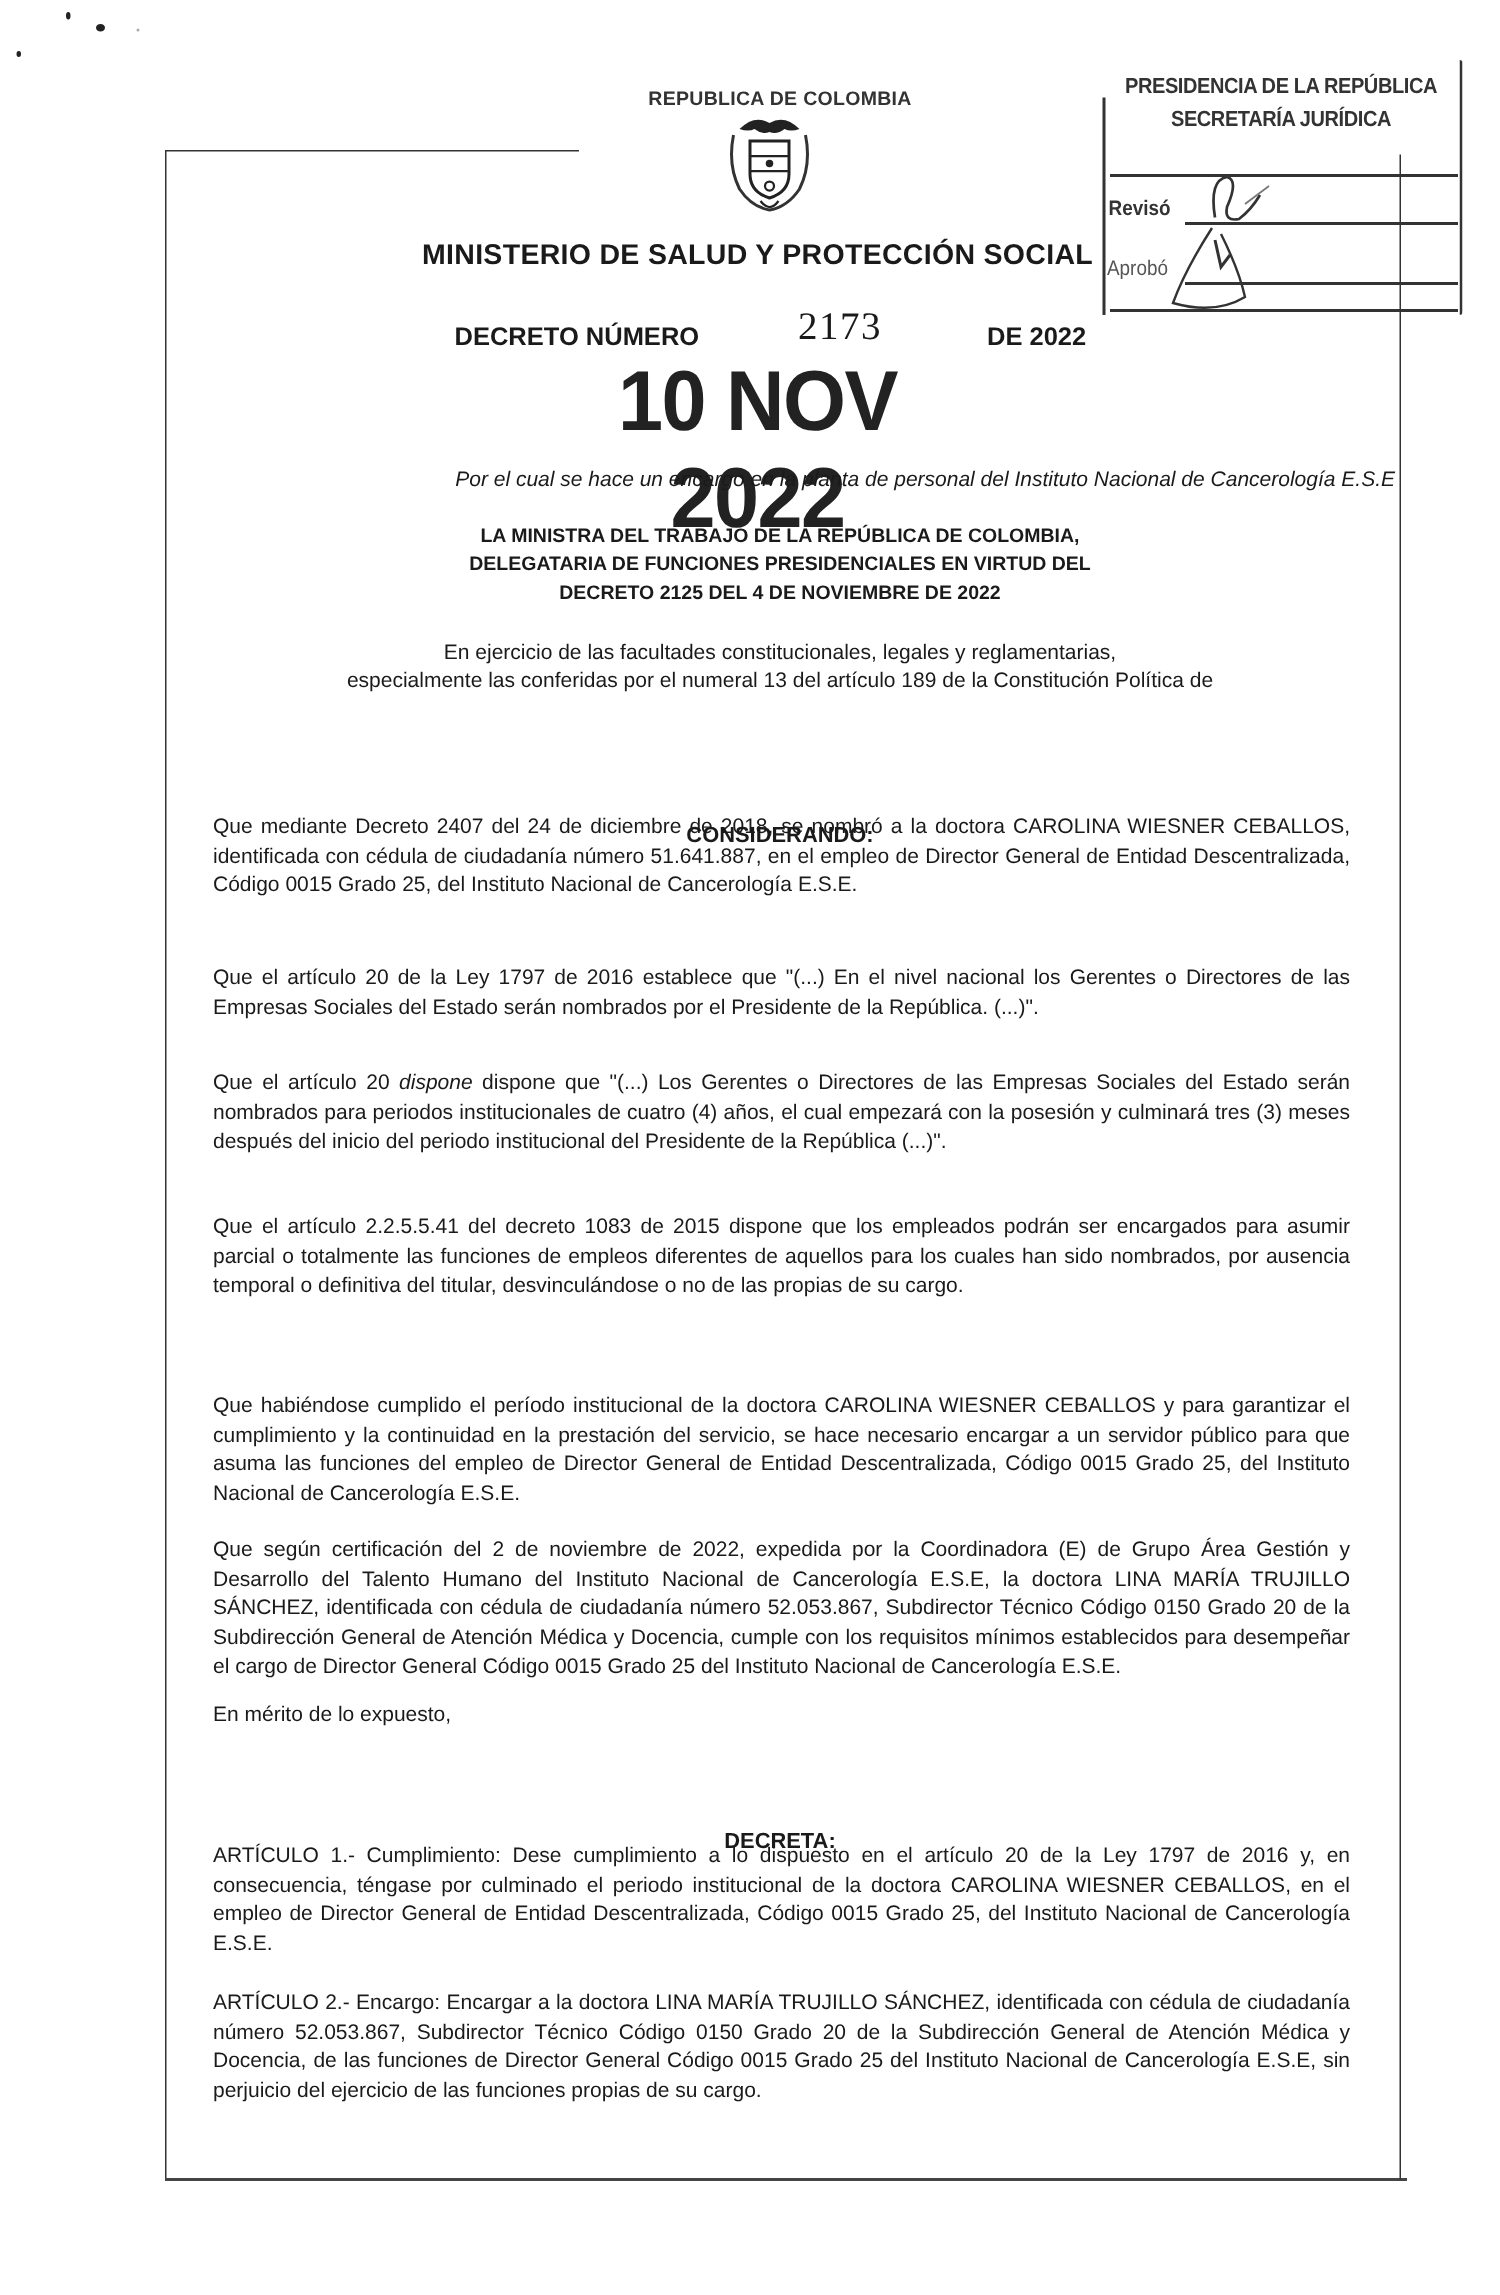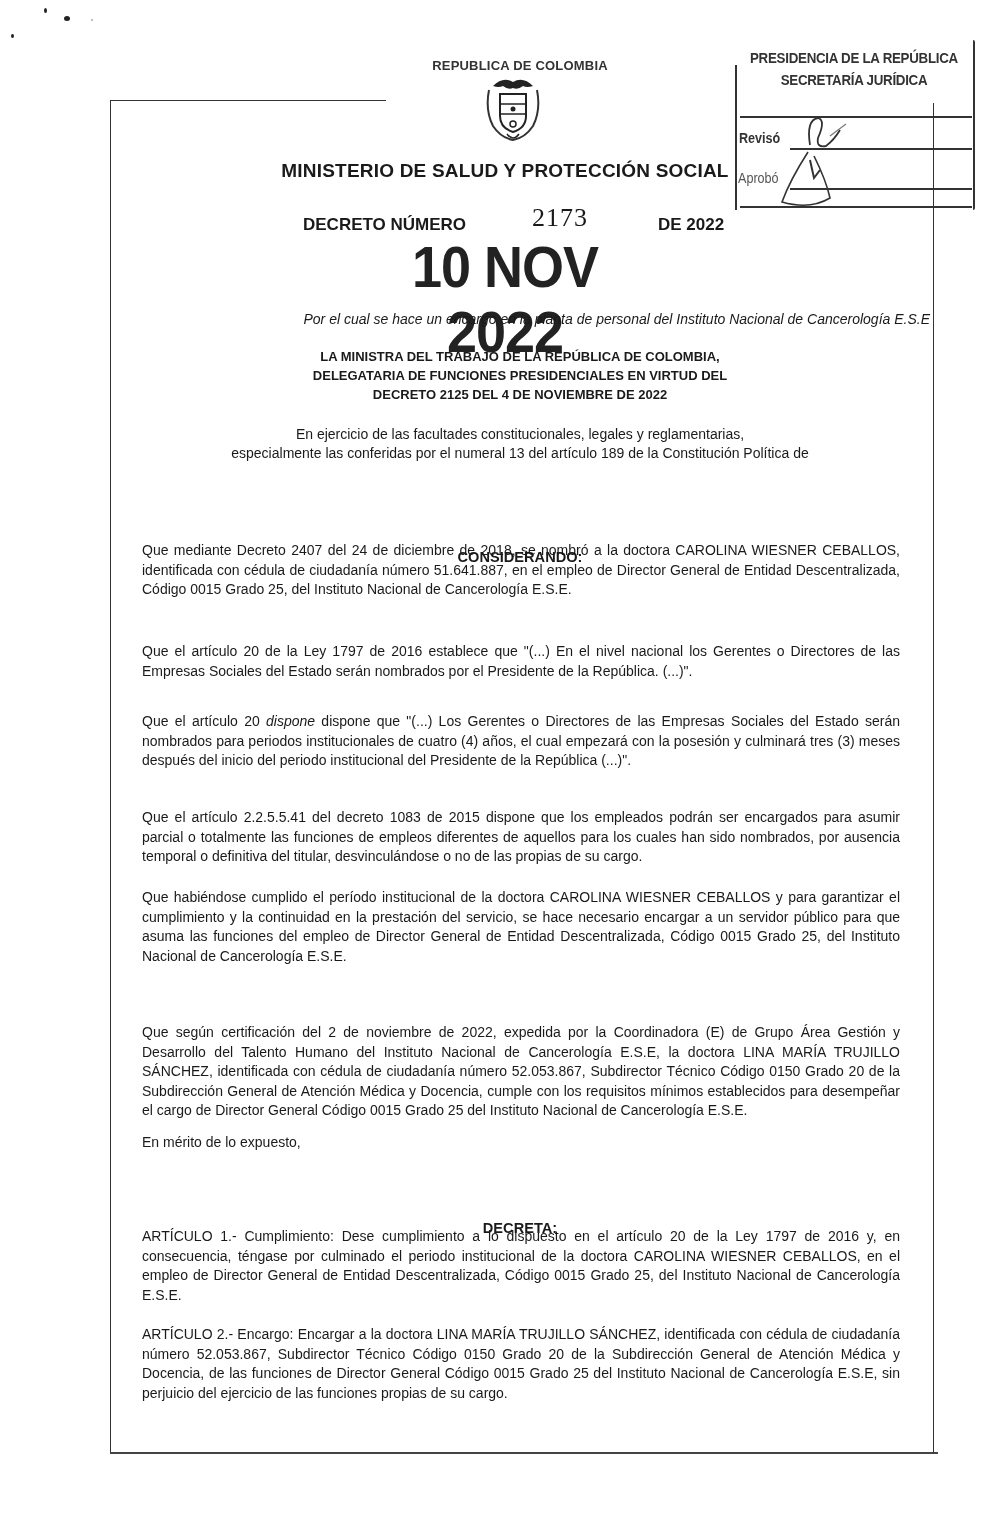--- a/index.html
+++ b/index.html
@@ -34,21 +34,21 @@
   .heading { text-align: center; font-size: 14.6px; font-weight: bold; margin-top: 48px; }
   .considerando { left: 380px; top: 501px; width: 280px; }
   .decreta { left: 380px; top: 1172px; width: 280px; }
 
   .para { left: 142px; width: 758px; font-size: 14px; line-height: 19.5px; text-align: justify; }
   .para b { font-weight: normal; }
   .p1 { top: 541px; }
   .p2 { top: 642px; }
   .p3 { top: 712px; }
   .p4 { top: 808px; }
-  .p5 { top: 888px; }
+  .p5 { top: 927px; }
   .p6 { top: 1023px; }
   .p7 { top: 1133px; }
   .a1 { top: 1227px; }
   .a2 { top: 1325px; }
 
   
   .stamp { left: 730px; top: 40px; width: 250px; height: 178px; }
   .stamp .border-l { position: absolute; left: 5px; top: 25px; height: 145px; border-left: 2px solid #333; }
   .stamp .border-r { position: absolute; left: 243px; top: 0px; height: 170px; border-left: 2px solid #333; border-radius: 0 8px 8px 0; }
   .stamp .title1 { position: absolute; left: 4px; top: 10px; width: 240px; text-align: center; font-size: 14.5px; font-weight: bold; color: #333; letter-spacing: -.3px; transform: scaleX(.92); }

